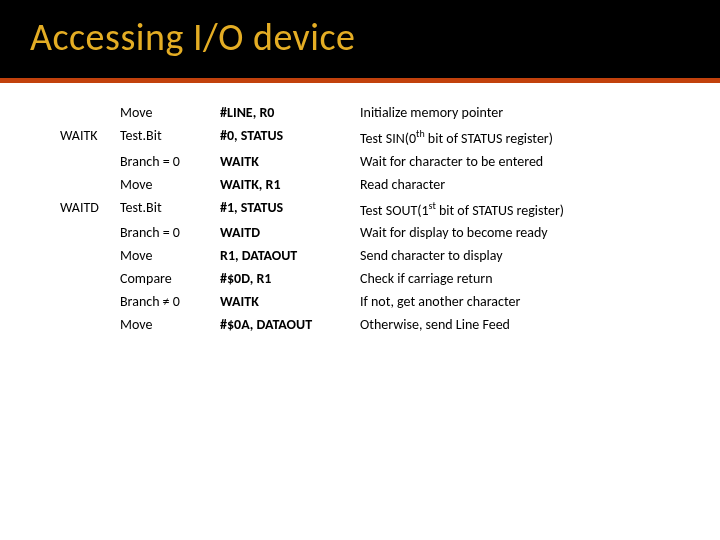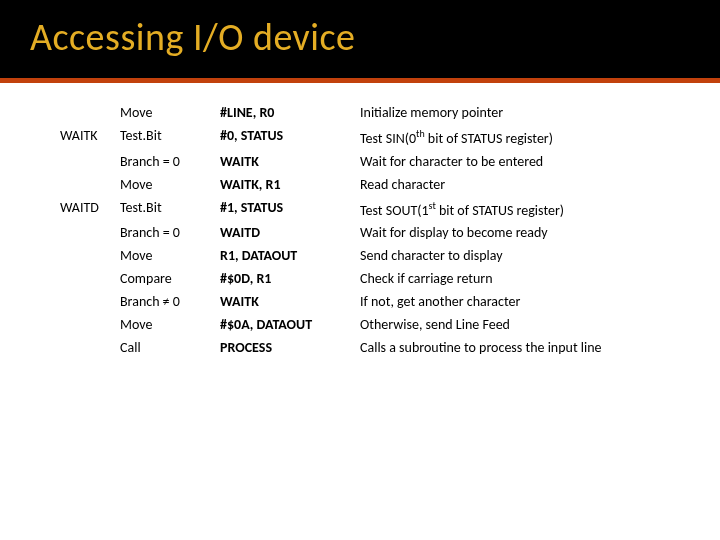--- a/index.html
+++ b/index.html
@@ -82,24 +82,18 @@
             <td class="instr-col">Branch ≠ 0</td>
             <td class="operand-col">WAITK</td>
             <td class="comment-col">If not, get another character</td>
           </tr>
           <tr>
             <td class="label-col"></td>
             <td class="instr-col">Move</td>
             <td class="operand-col">#$0A, DATAOUT</td>
             <td class="comment-col">Otherwise, send Line Feed</td>
           </tr>
-          <tr>
-            <td class="label-col"></td>
-            <td class="instr-col">Call</td>
-            <td class="operand-col">PROCESS</td>
-            <td class="comment-col">Calls a subroutine to process the input line</td>
-          </tr>
         </tbody>
     </table>
   </div>
 
 
 </div>
 
 </body></html>

